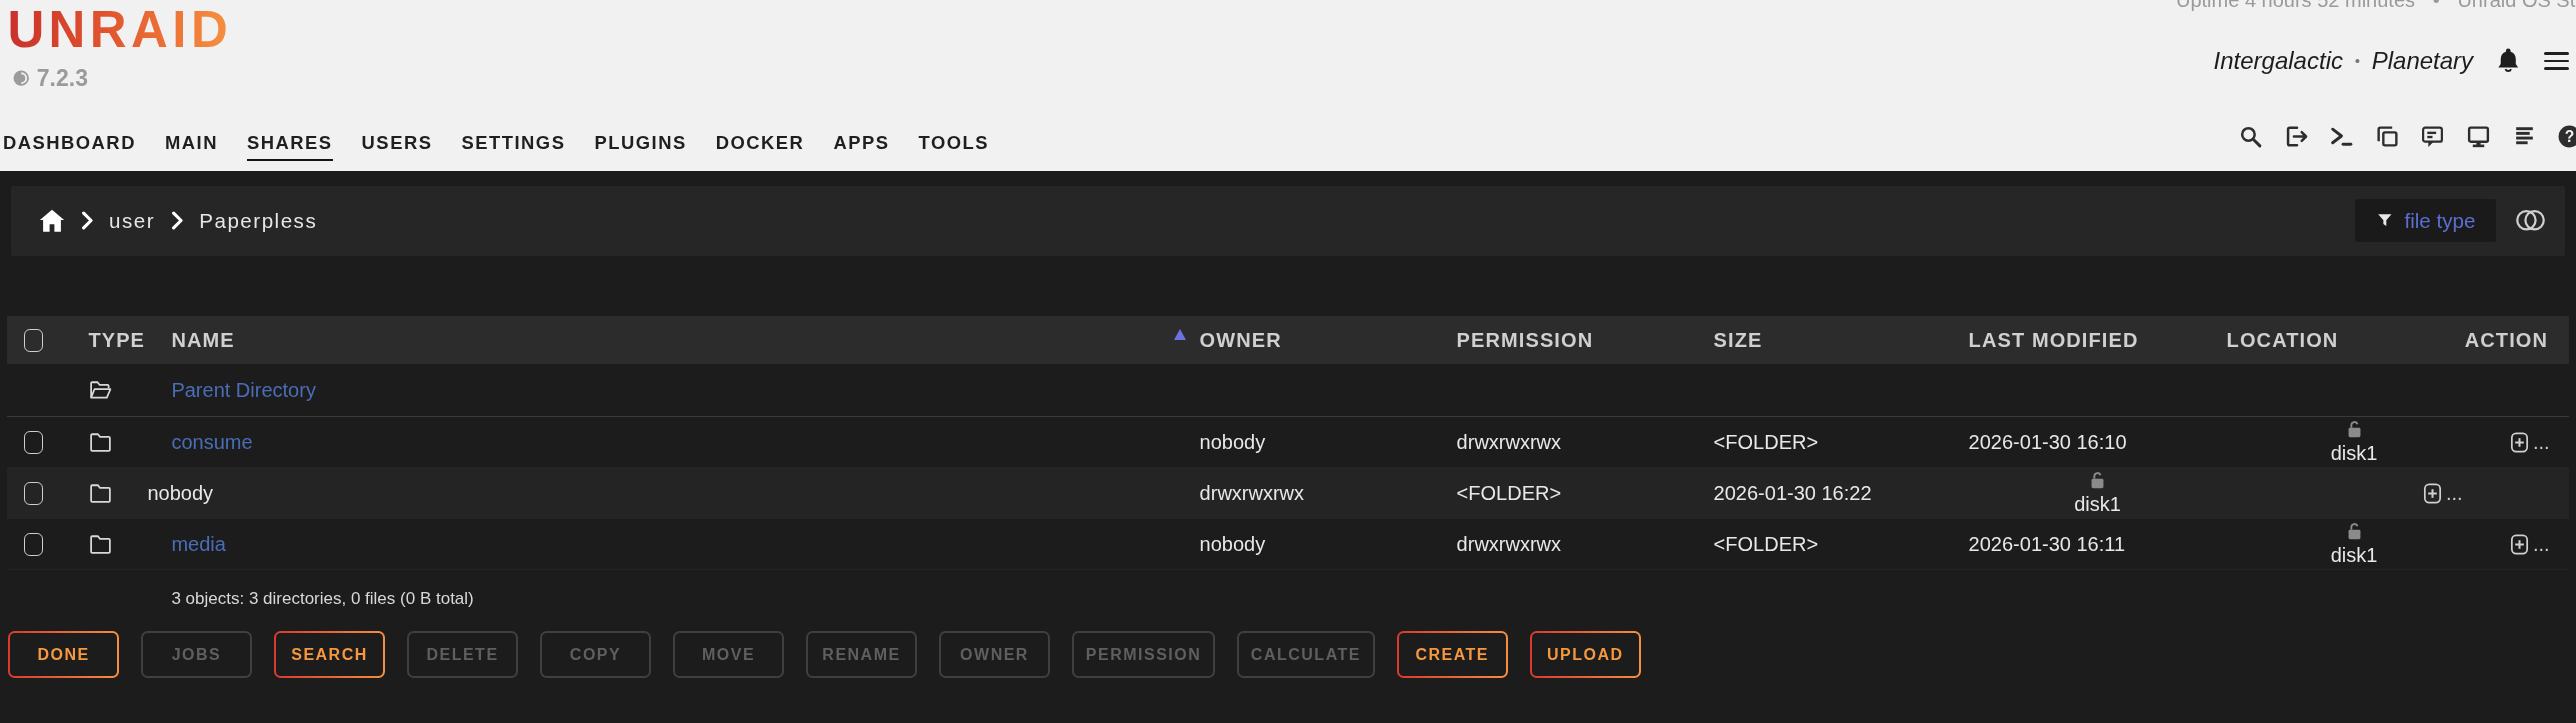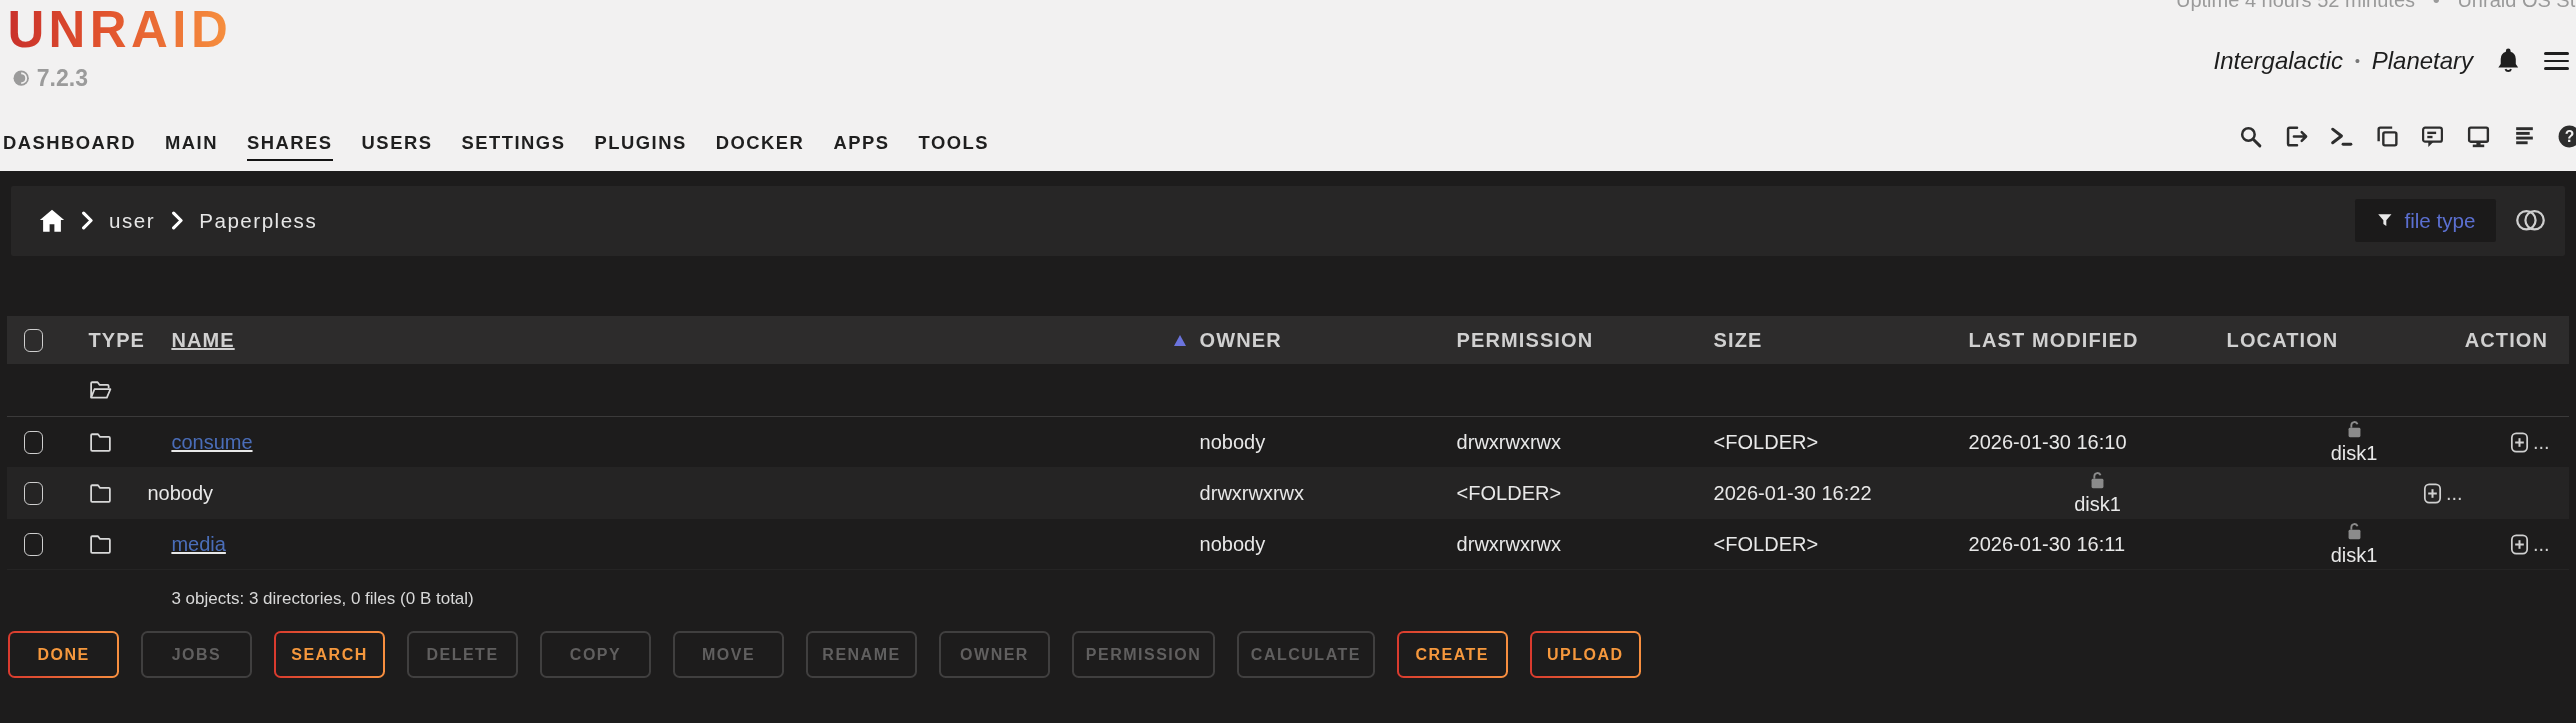--- a/index.html
+++ b/index.html
@@ -66,21 +66,21 @@
     font-size:20px; font-weight:700; letter-spacing:1.1px;margin-top:28px; }
   .drow { height:51px; font-size:20px; color:#e8e8e8; border-bottom:0.7px solid #252424; }
   .drow.alt { background:#252424; }
   .parent-row { height:53px; border-bottom:0.7px solid #3b3a3a; }
 
   .cell-check { padding-left:17px; }
   .checkbox { width:18.4px; height:23px; border:1.8px solid #cfcfcf; border-radius:5.9px;
     background:transparent; cursor:pointer; }
   .cell-type { padding-left:26px; }
   .cell-type svg { width:25px; height:23.5px; display:block; }
-  .cell-name { padding-left:24px; display:flex; align-items:center;text-decoration:underline; }
+  .cell-name { padding-left:24px; display:flex; align-items:flex-start; }
   .name-link { color:#4a6db8; cursor:pointer; text-decoration:none; }
   .sort-tri { margin-left:auto; margin-right:13.2px; width:0; height:0;
     border-left:6.6px solid transparent; border-right:6.6px solid transparent;
     border-bottom:11px solid #6b74dd; }
   .cell-loc { display:flex; align-items:center; gap:2px;flex-direction:column; }
   .cell-loc svg { width:19px; height:20.6px; display:block; }
   .cell-action { display:flex; align-items:center; justify-content:flex-end;
     padding-right:19px; gap:1.5px; color:#cfcfcf; }
   .cell-action svg { width:23px; height:23px; display:block; cursor:pointer; }
   .thead .cell-action { padding-right:20.6px; }
@@ -247,20 +247,23 @@
       </div>
 
       <div class="trow drow parent-row">
         <div class="cell-check"></div>
         <div class="cell-type">
           <svg viewBox="0 0 24 22" fill="none" stroke="#d8d8d8" stroke-width="1.7" stroke-linejoin="round">
             <path d="M3 18.5 V4.8 a1 1 0 0 1 1 -1 h5.2 l2 2.6 h7.6 a1 1 0 0 1 1 1 v2.1"></path>
             <path d="M3 18.5 l3.2 -8 h15.3 l-3.4 8 Z"></path>
           </svg>
         </div>
+        <div class="cell-name">
+            <span class="name-link">Parent Directory</span>
+          </div>
         <div></div>
           <div></div>
           <div></div>
           <div></div>
           <div></div>
           <div></div>
       </div>
 
       <div class="trow drow">
         <div class="cell-check">

